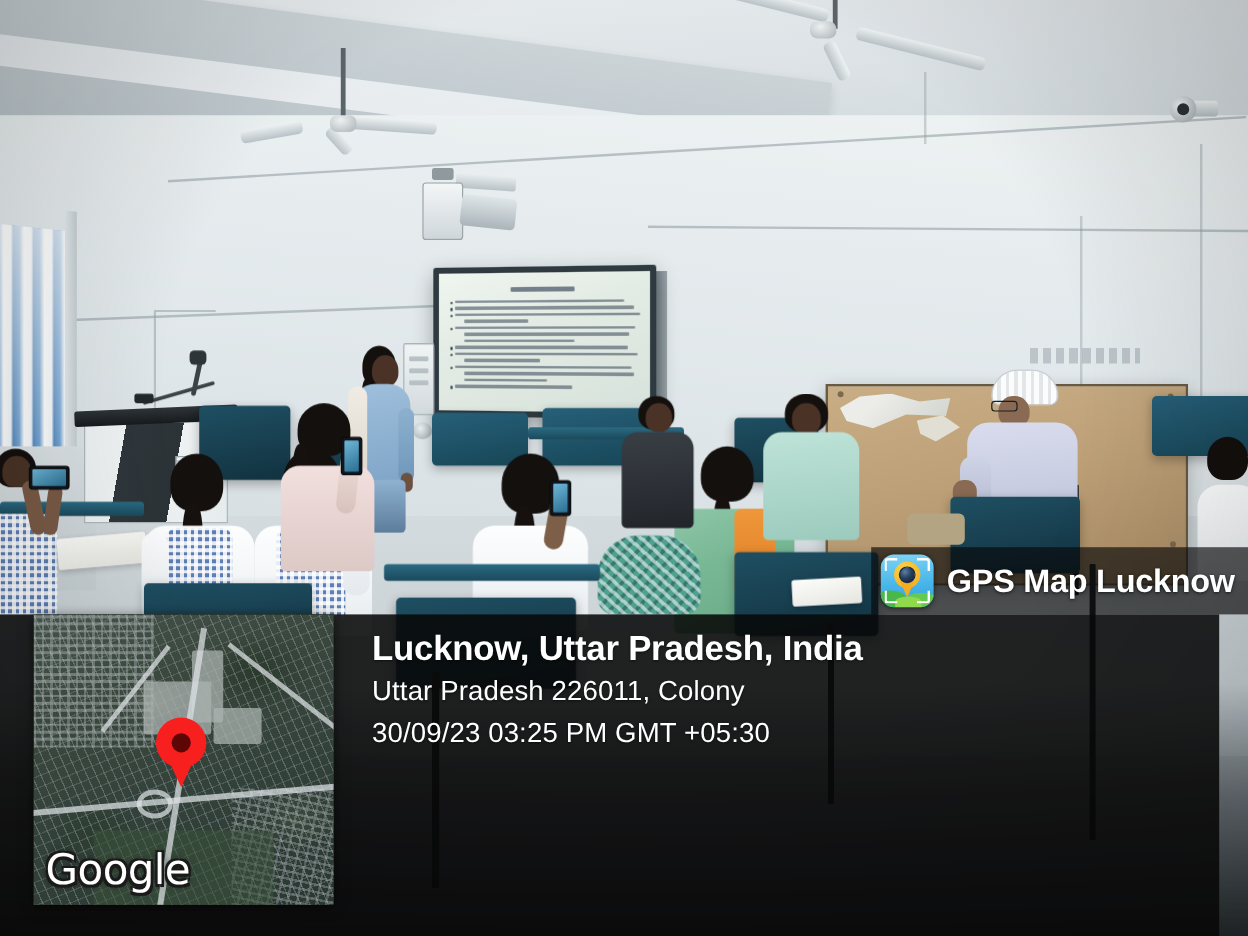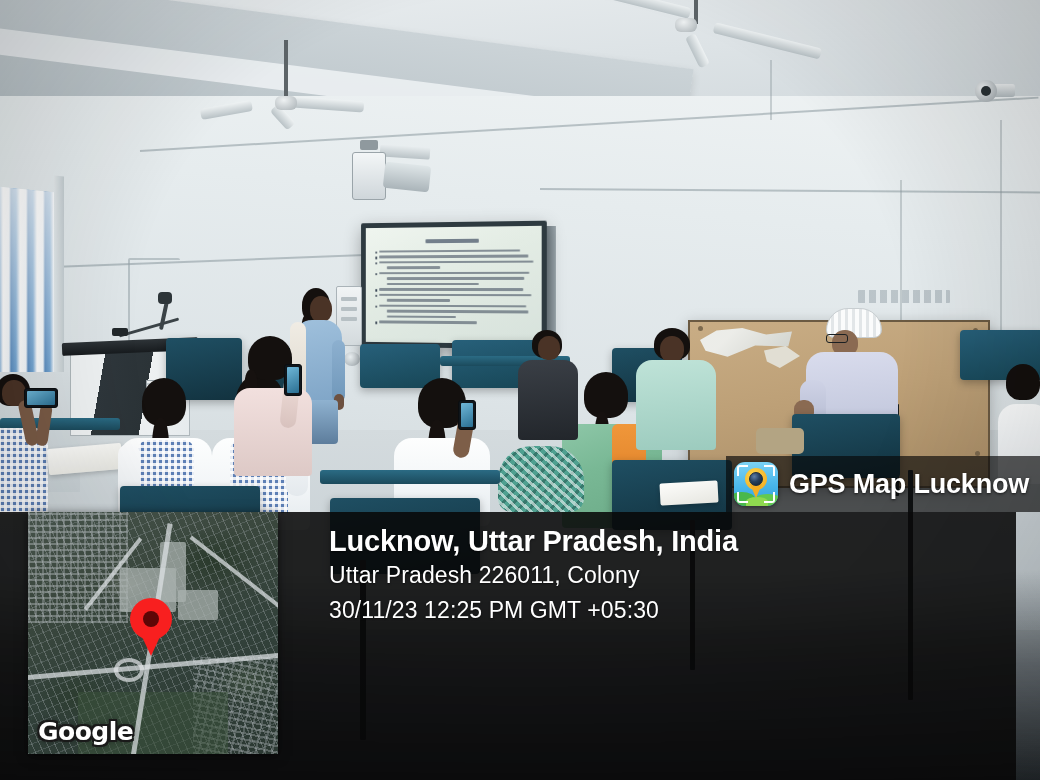--- a/index.html
+++ b/index.html
@@ -272,27 +272,27 @@
   .map-bldg{position:absolute;background:rgba(170,178,175,.75);border-radius:2px;}
   .map-circle{position:absolute;left:86px;top:146px;width:30px;height:24px;border-radius:50%;
     border:4px solid rgba(226,230,232,.7);}
   .map-green{position:absolute;left:50px;top:180px;width:150px;height:70px;
     background:rgba(58,82,58,.55);}
   .map-pin{position:absolute;left:102px;top:86px;width:42px;height:58px;}
   .map-pin .bulb{position:absolute;left:0;top:0;width:42px;height:42px;border-radius:50%;background:#f81f1f;}
   .map-pin .tip{position:absolute;left:7px;top:28px;width:28px;height:30px;background:#f81f1f;
     clip-path:polygon(0 0,100% 0,50% 100%);}
   .map-pin .hole{position:absolute;left:13px;top:13px;width:16px;height:16px;border-radius:50%;background:#5d0606;}
-  .g-mark{position:absolute;left:10px;bottom:8px;color:#fff;font-size:25px;font-weight:bold;
+  .g-mark{position:absolute;left:10px;bottom:8px;color:#fff;font-size:35px;font-weight:normal;
     letter-spacing:-.5px;font-family:"DejaVu Sans",sans-serif;
     text-shadow:
       -2px -2px 0 #1a1a1a, 2px -2px 0 #1a1a1a,-2px 2px 0 #1a1a1a, 2px 2px 0 #1a1a1a,
       0 0 6px rgba(0,0,0,.9);}
 
-  .info-text{position:absolute;left:310px;top:524px;width:700px;color:#fff;margin-left:19px;}
+  .info-text{position:absolute;left:310px;top:524px;width:700px;color:#fff;}
   .info-title{font-size:29px;font-weight:bold;line-height:1.18;letter-spacing:-.2px;
     text-shadow:0 1px 2px rgba(0,0,0,.6);}
   .info-line{font-size:23px;font-weight:normal;line-height:1.53;letter-spacing:.1px;
     text-shadow:0 1px 2px rgba(0,0,0,.55);white-space:nowrap;}
 </style>
 </head>
 <body>
 
 <div id="shot">
 
@@ -592,16 +592,16 @@
       <div class="tip"></div>
         <div class="bulb"></div>
         <div class="hole"></div>
     </div>
     <div class="g-mark">Google</div>
   </div>
 
   <div class="info-text">
     <div class="info-title">Lucknow, Uttar Pradesh, India</div>
     <div class="info-line">Uttar Pradesh 226011, Colony</div>
-    <div class="info-line">30/11/23 12:25 PM GMT +05:30</div>
+    <div class="info-line">30/09/23 03:25 PM GMT +05:30</div>
   </div>
 
 </div>
 
 </body></html>

